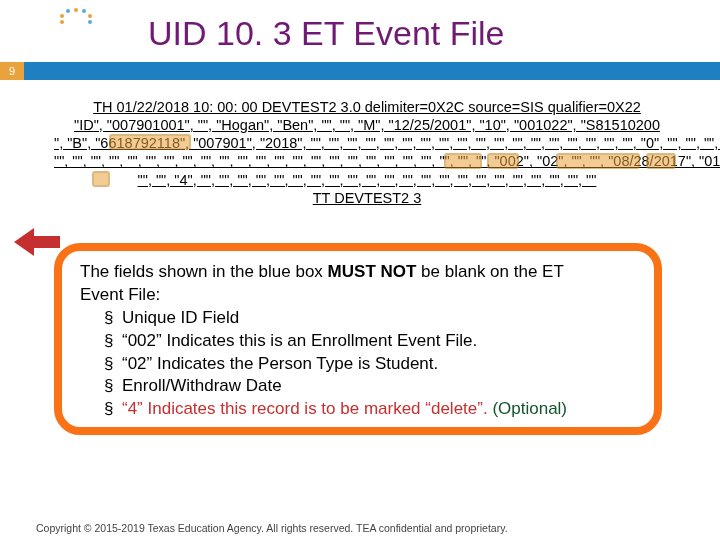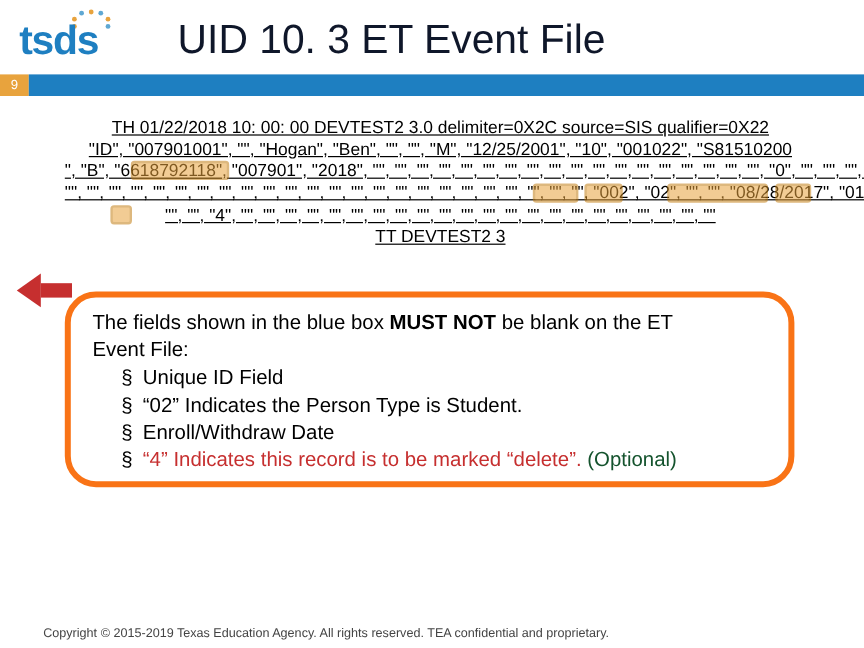--- a/index.html
+++ b/index.html
@@ -10,32 +10,32 @@
   .logo-dots { position: absolute; top: 0; left: 44px; width: 32px; height: 16px; }
   .logo-dots span { position: absolute; width: 4px; height: 4px; border-radius: 50%; }
   .d1 { background:#e8a33d; top:6px; left:0; }
   .d2 { background:#5fa8d3; top:1px; left:6px; }
   .d3 { background:#e8a33d; top:0; left:14px; }
   .d4 { background:#5fa8d3; top:1px; left:22px; }
   .d5 { background:#e8a33d; top:6px; left:28px; }
   .d6 { background:#5fa8d3; top:12px; left:28px; }
   .d7 { background:#e8a33d; top:12px; left:0; }
   .logo-text { position: absolute; bottom: 4px; left: 0; font-size: 34px; font-weight: bold; color: #1e7fc1; font-family: Arial, sans-serif; letter-spacing: -1px; }
-  .title { font-size: 34px; color: #0f172a; margin-left: 12px; }
+  .title { font-size: 34px; color: #701a75; margin-left: 12px; }
   .bar-row { display: flex; align-items: stretch; height: 18px; }
   .page-num { background: #e8a33d; color: #fff; font-size: 11px; width: 24px; display: flex; align-items: center; justify-content: center; }
   .blue-bar { background: #1e7fc1; flex: 1; }
   .content { padding: 18px 40px 4px 54px; position: relative; }
   .code-block { font-family: Arial, sans-serif; font-size: 14.5px; line-height: 1.25; text-decoration: underline; color: #000; position: relative; }
   .code-block .line { white-space: pre; text-align: center; }
   .marker { position: absolute; background: #e8a33d; border: 2px solid #c37f15; border-radius: 3px; opacity: 0.55; }
   .arrow { position: absolute; left: 14px; top: 228px; width: 46px; height: 28px; }
   .arrow-body { position:absolute; right:0; top:8px; width:26px; height:12px; background:#c62f2f; }
   .arrow-head { position:absolute; left:0; top:0; width:0; height:0; border-top:14px solid transparent; border-bottom:14px solid transparent; border-right:20px solid #c62f2f; }
-  .blue-box { margin: 36px 18px 0 0; border: 5px solid #f97316; border-radius: 26px; padding: 10px 18px 6px 18px; font-size: 17px; line-height: 1.35; color: #000; position: relative; }
+  .blue-box { margin: 36px 18px 0 0; border: 8px solid #f97316; border-radius: 26px; padding: 10px 18px 6px 18px; font-size: 17px; line-height: 1.35; color: #000; position: relative; }
   .blue-box ul { list-style: none; margin-left: 24px; }
   .blue-box li { position: relative; padding-left: 18px; }
   .blue-box li::before { content: "§"; position: absolute; left: 0; }
   .optional-line { color: #c62f2f; }
   .optional-black { color: #14532d; }
   .copyright { position: absolute; bottom: 6px; left: 50%; transform: translateX(-50%); font-size: 10.5px; color: #444; text-align: left; width: 90%; }
 </style>
 </head>
 <body>
 
@@ -45,21 +45,20 @@
     <div class="logo">
       <div class="logo-dots">
         <span class="d1"></span>
           <span class="d2"></span>
           <span class="d3"></span>
           <span class="d4"></span>
           <span class="d5"></span>
           <span class="d6"></span>
           <span class="d7"></span>
       </div>
-      <div class="logo-text">tsds</div>
     </div>
     <div class="title">UID 10. 3 ET Event File</div>
   </div>
 
   <div class="bar-row">
     <div class="page-num">9</div>
     <div class="blue-bar"></div>
   </div>
 
   <div class="content">
@@ -80,20 +79,21 @@
       <div class="marker" style="left:38px; top:73px; width:18px; height:16px;"></div>
     </div>
 
     <div class="blue-box">
       <div>
         <span>The fields shown in the blue box </span><b>MUST NOT</b><span> be blank on the ET</span><br>
         <span>Event File:</span>
       </div>
       <ul>
         <li>Unique ID Field</li>
+        <li>“002” Indicates this is an Enrollment Event File.</li>
         <li>“02” Indicates the Person Type is Student.</li>
         <li>Enroll/Withdraw Date</li>
         <li><span class="optional-line">“4” Indicates this record is to be marked “delete”.</span><span class="optional-black">  (Optional)</span></li>
       </ul>
     </div>
 
   </div>
 
   <div class="arrow">
     <div class="arrow-head"></div>

